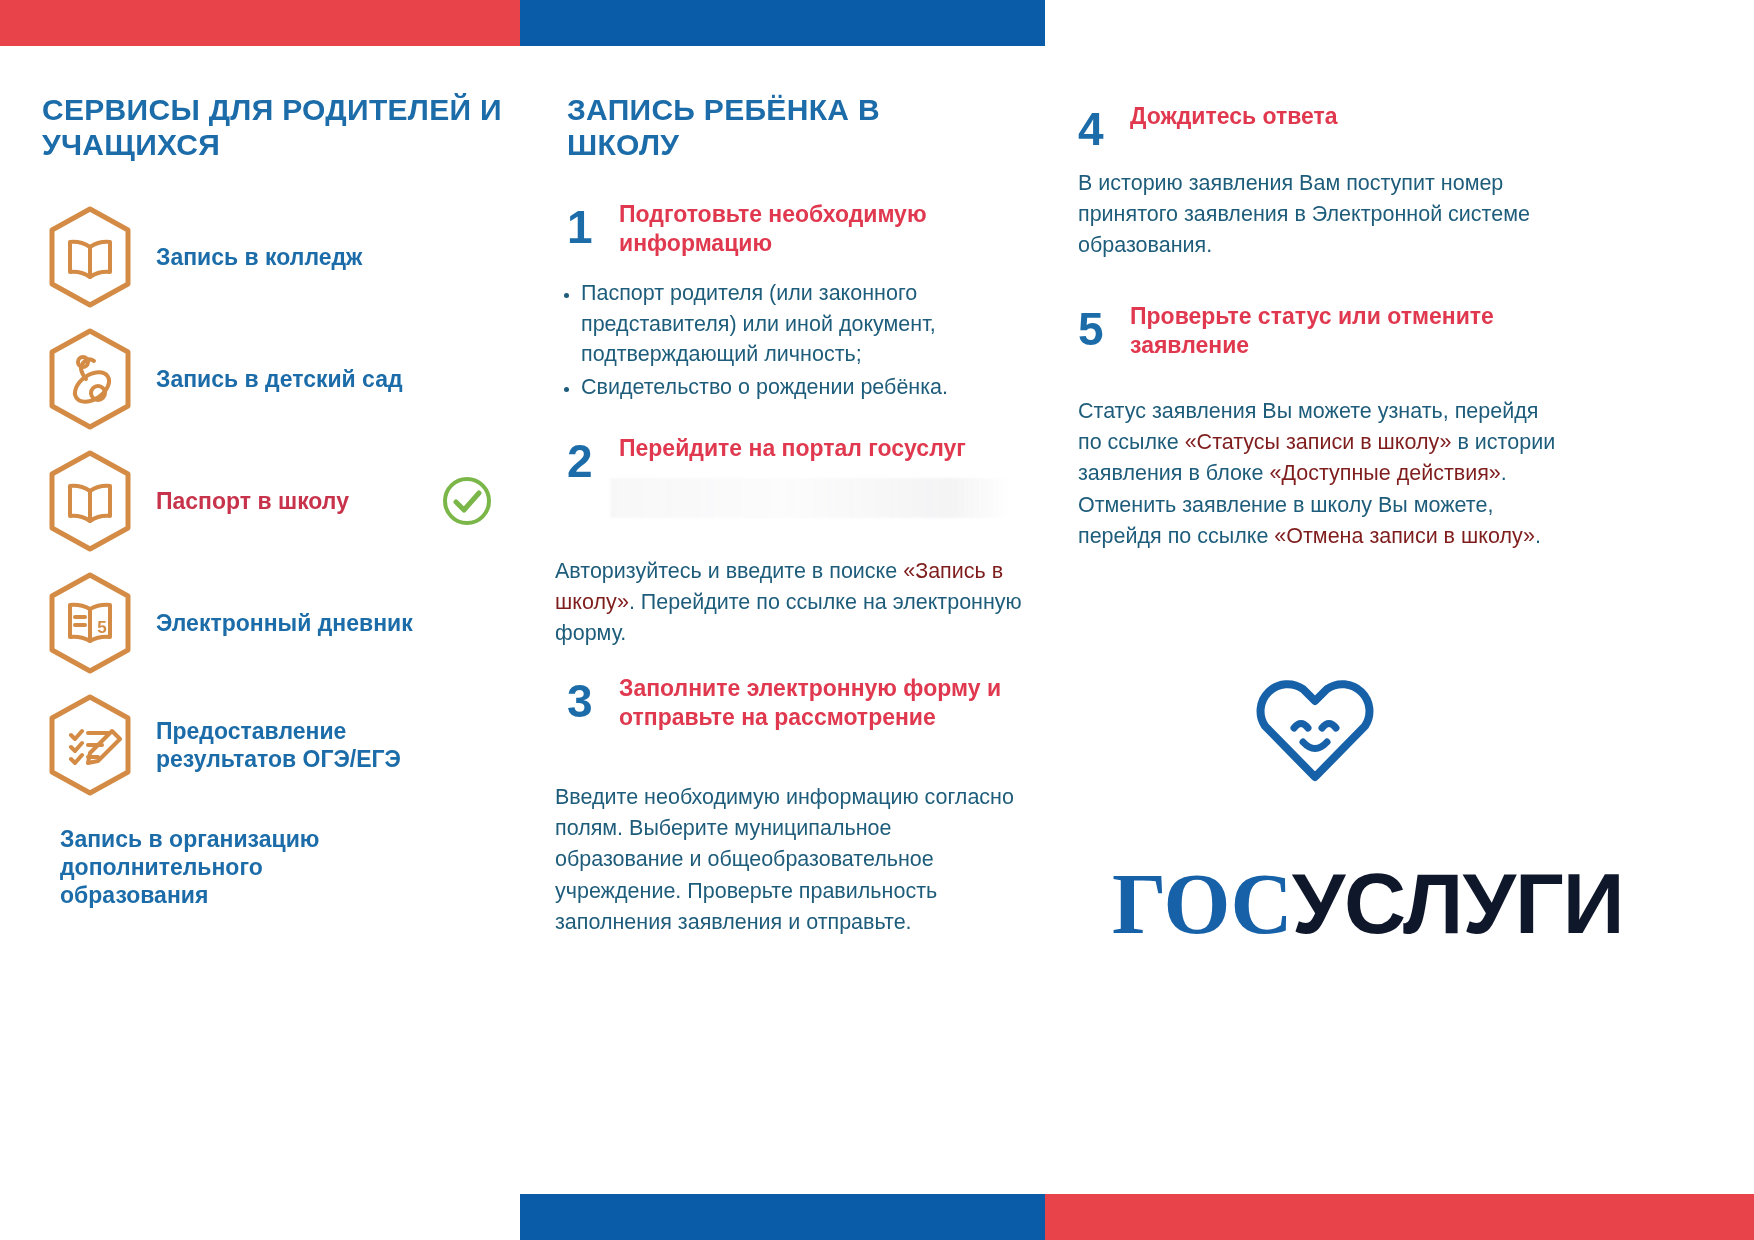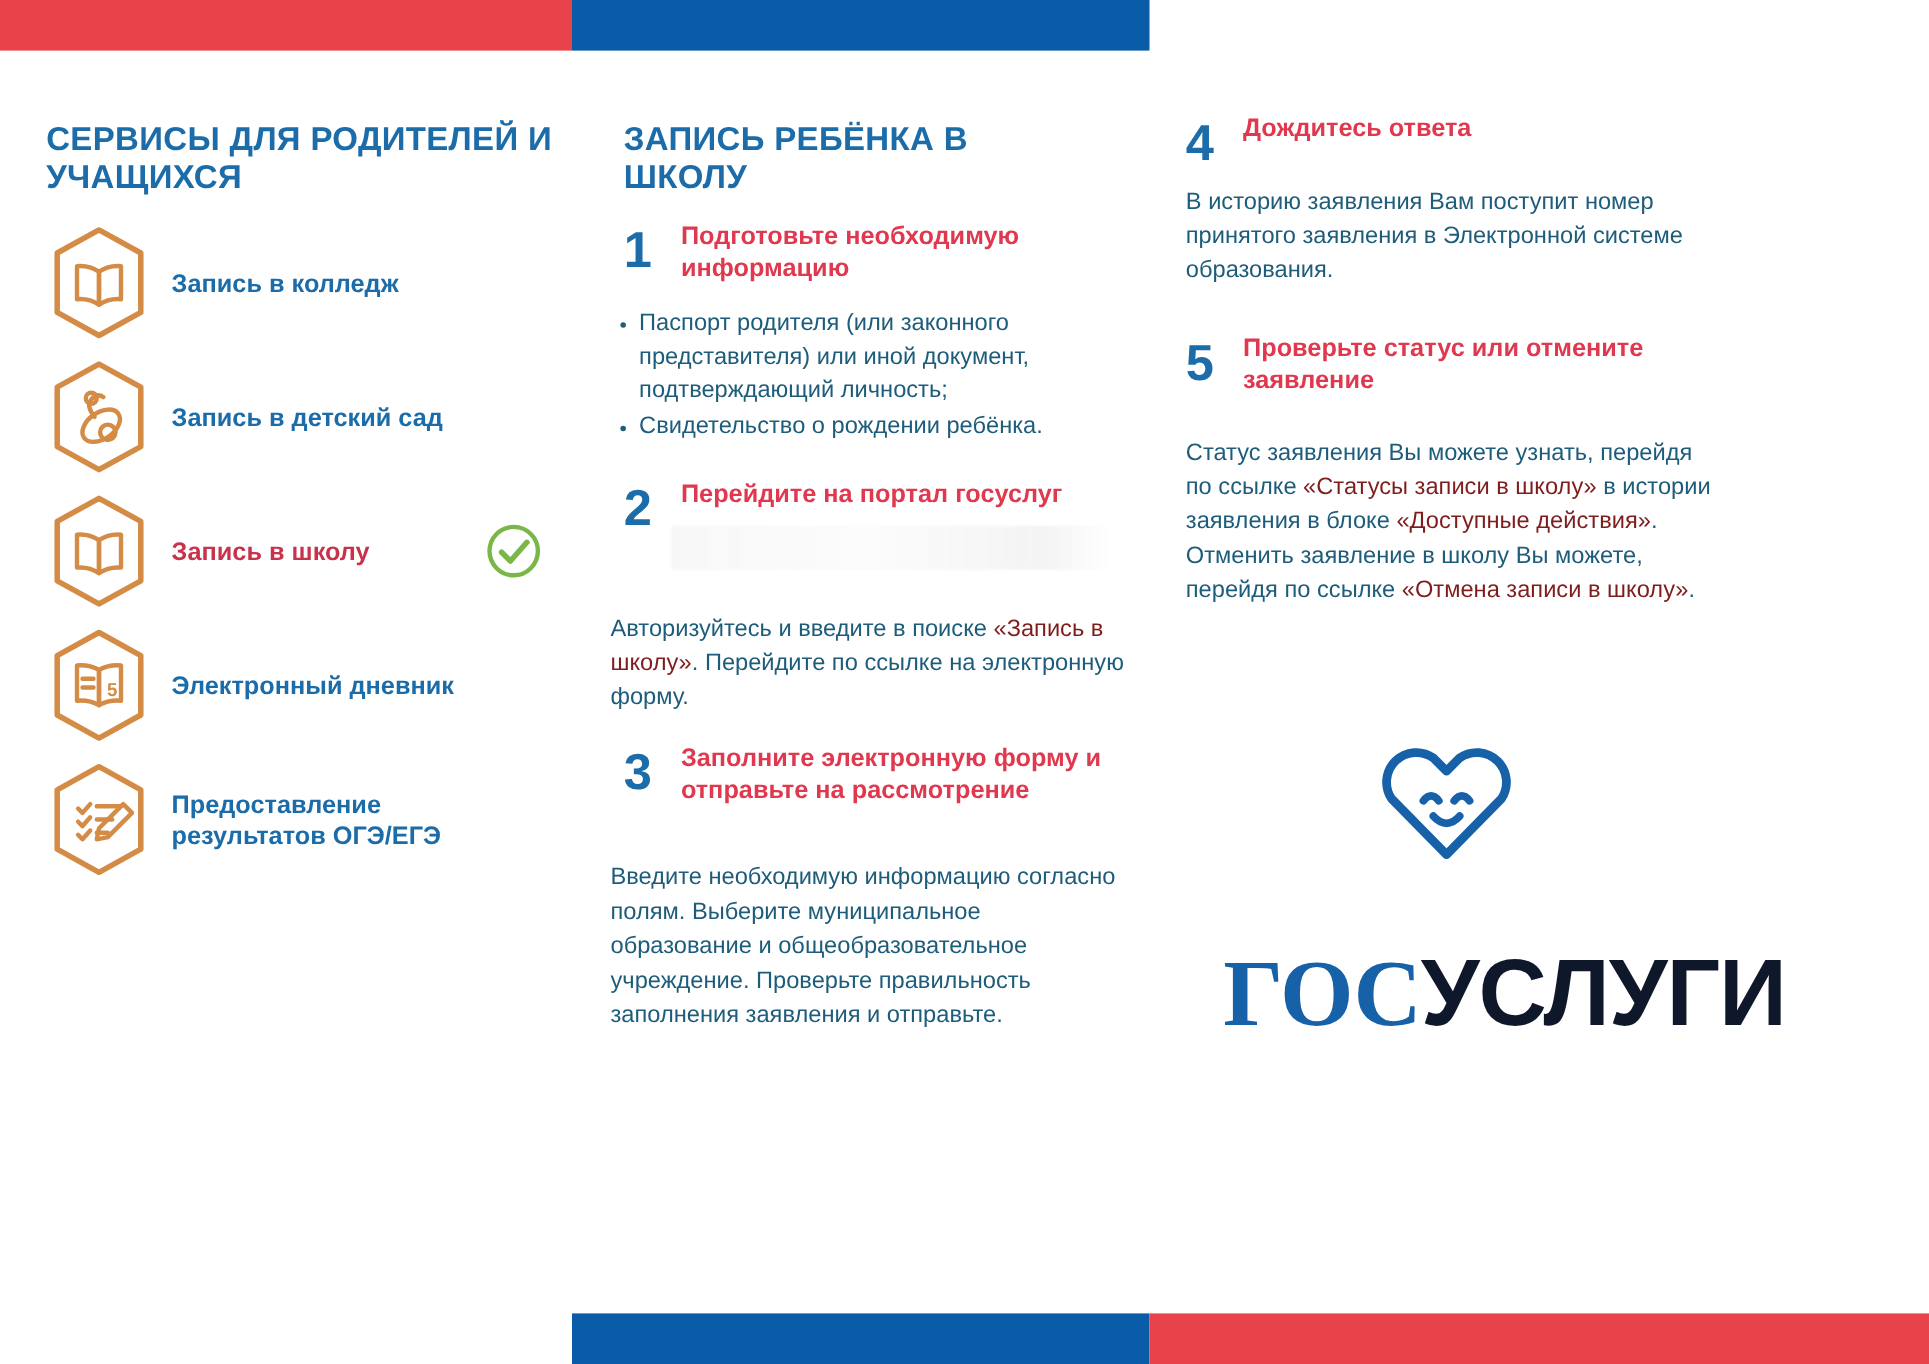--- a/index.html
+++ b/index.html
@@ -18,21 +18,20 @@
   .bar-top-blue{left:520px;top:0;width:525px;background:#0b5ca8;}
   .bar-bot-blue{left:520px;bottom:0;width:525px;background:#0b5ca8;}
   .bar-bot-red{left:1045px;bottom:0;width:709px;background:#e8434a;}
 
   .col-title{
     position:absolute;
     font-size:30px;font-weight:bold;
     color:#1b6ca8;
     line-height:1.18;
     letter-spacing:.3px;
-    margin-top:17px;
   }
   #title-left{left:42px;top:92px;width:470px;}
   #title-mid{left:567px;top:92px;width:400px;}
 
   
   .svc-list{position:absolute;left:42px;top:196px;width:470px;}
   .svc-item{
     display:flex;align-items:center;
     height:122px;
     position:relative;
@@ -137,21 +136,21 @@
       <div class="svc-label">Запись в детский сад</div>
     </div>
     <div class="svc-item">
       <div class="hexwrap">
         <svg width="96" height="104" viewBox="0 0 96 104" fill="none">
           <path d="M48 4 L86 25 V79 L48 100 L10 79 V25 Z" stroke="#d38b45" stroke-width="5" stroke-linejoin="round" fill="none"></path>
           <path d="M48 42 q-9 -6 -20 -5 v30 q11 -1 20 5 z" stroke="#d38b45" stroke-width="4" stroke-linejoin="round" fill="none"></path>
           <path d="M48 42 q9 -6 20 -5 v30 q-11 -1 -20 5 z" stroke="#d38b45" stroke-width="4" stroke-linejoin="round" fill="none"></path>
         </svg>
       </div>
-      <div class="svc-label active">Запись в школу</div>
+      <div class="svc-label active">Паспорт в школу</div>
       <div class="check-badge">
         <svg width="54" height="54" viewBox="0 0 54 54" fill="none">
           <circle cx="27" cy="27" r="22" stroke="#7ab648" stroke-width="4" fill="none"></circle>
           <path d="M16 28 l8 8 l15 -17" stroke="#7ab648" stroke-width="5" stroke-linecap="round" stroke-linejoin="round" fill="none"></path>
         </svg>
       </div>
     </div>
     <div class="svc-item">
       <div class="hexwrap">
         <svg width="96" height="104" viewBox="0 0 96 104" fill="none">
@@ -169,20 +168,21 @@
         <svg width="96" height="104" viewBox="0 0 96 104" fill="none">
           <path d="M48 4 L86 25 V79 L48 100 L10 79 V25 Z" stroke="#d38b45" stroke-width="5" stroke-linejoin="round" fill="none"></path>
           <path d="M29 42 l4 4 l7 -8 M29 54 l4 4 l7 -8 M29 66 l4 4 l7 -8" stroke="#d38b45" stroke-width="4" stroke-linecap="round" stroke-linejoin="round" fill="none"></path>
           <path d="M46 40 h20 M46 52 h14 M46 64 h10" stroke="#d38b45" stroke-width="4" stroke-linecap="round"></path>
           <path d="M70 38 l8 8 l-22 22 l-10 2 l2 -10 z" stroke="#d38b45" stroke-width="4" stroke-linejoin="round" fill="none"></path>
         </svg>
       </div>
       <div class="svc-label">Предоставление результатов ОГЭ/ЕГЭ</div>
     </div>
     <div class="svc-item">
+      <div class="svc-label">Запись в организацию дополнительного образования</div>
     </div>
   </div>
 
 <div class="col-title" id="title-mid">ЗАПИСЬ РЕБЁНКА В ШКОЛУ</div>
 
 <div class="step" id="s1">
   <div class="step-num">1</div>
   <div class="step-head">Подготовьте необходимую информацию</div>
 </div>
 <div id="s1-body">

